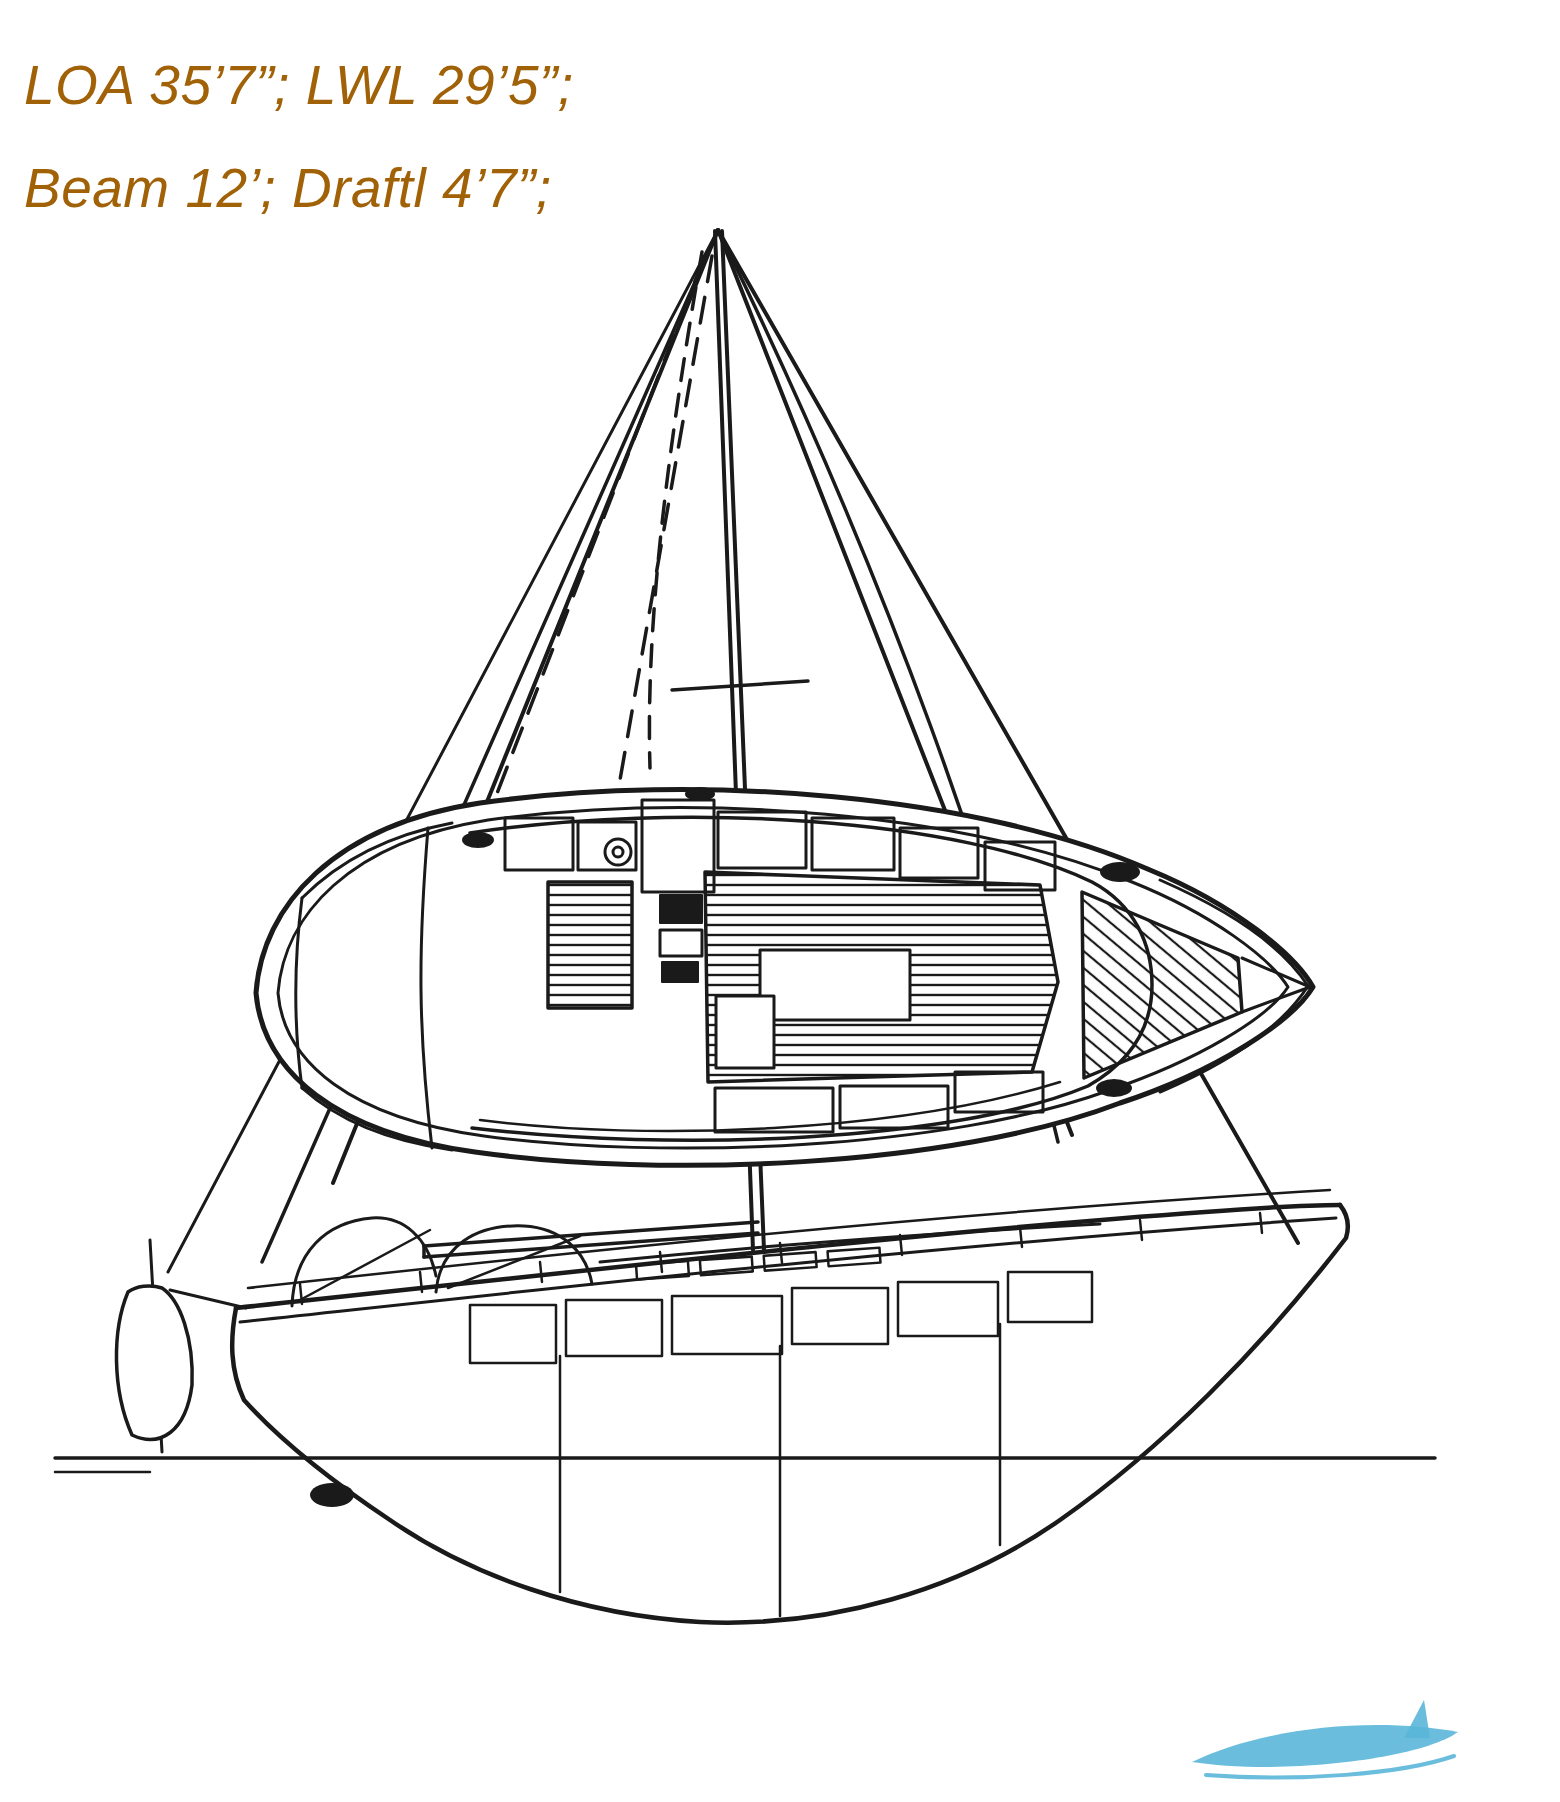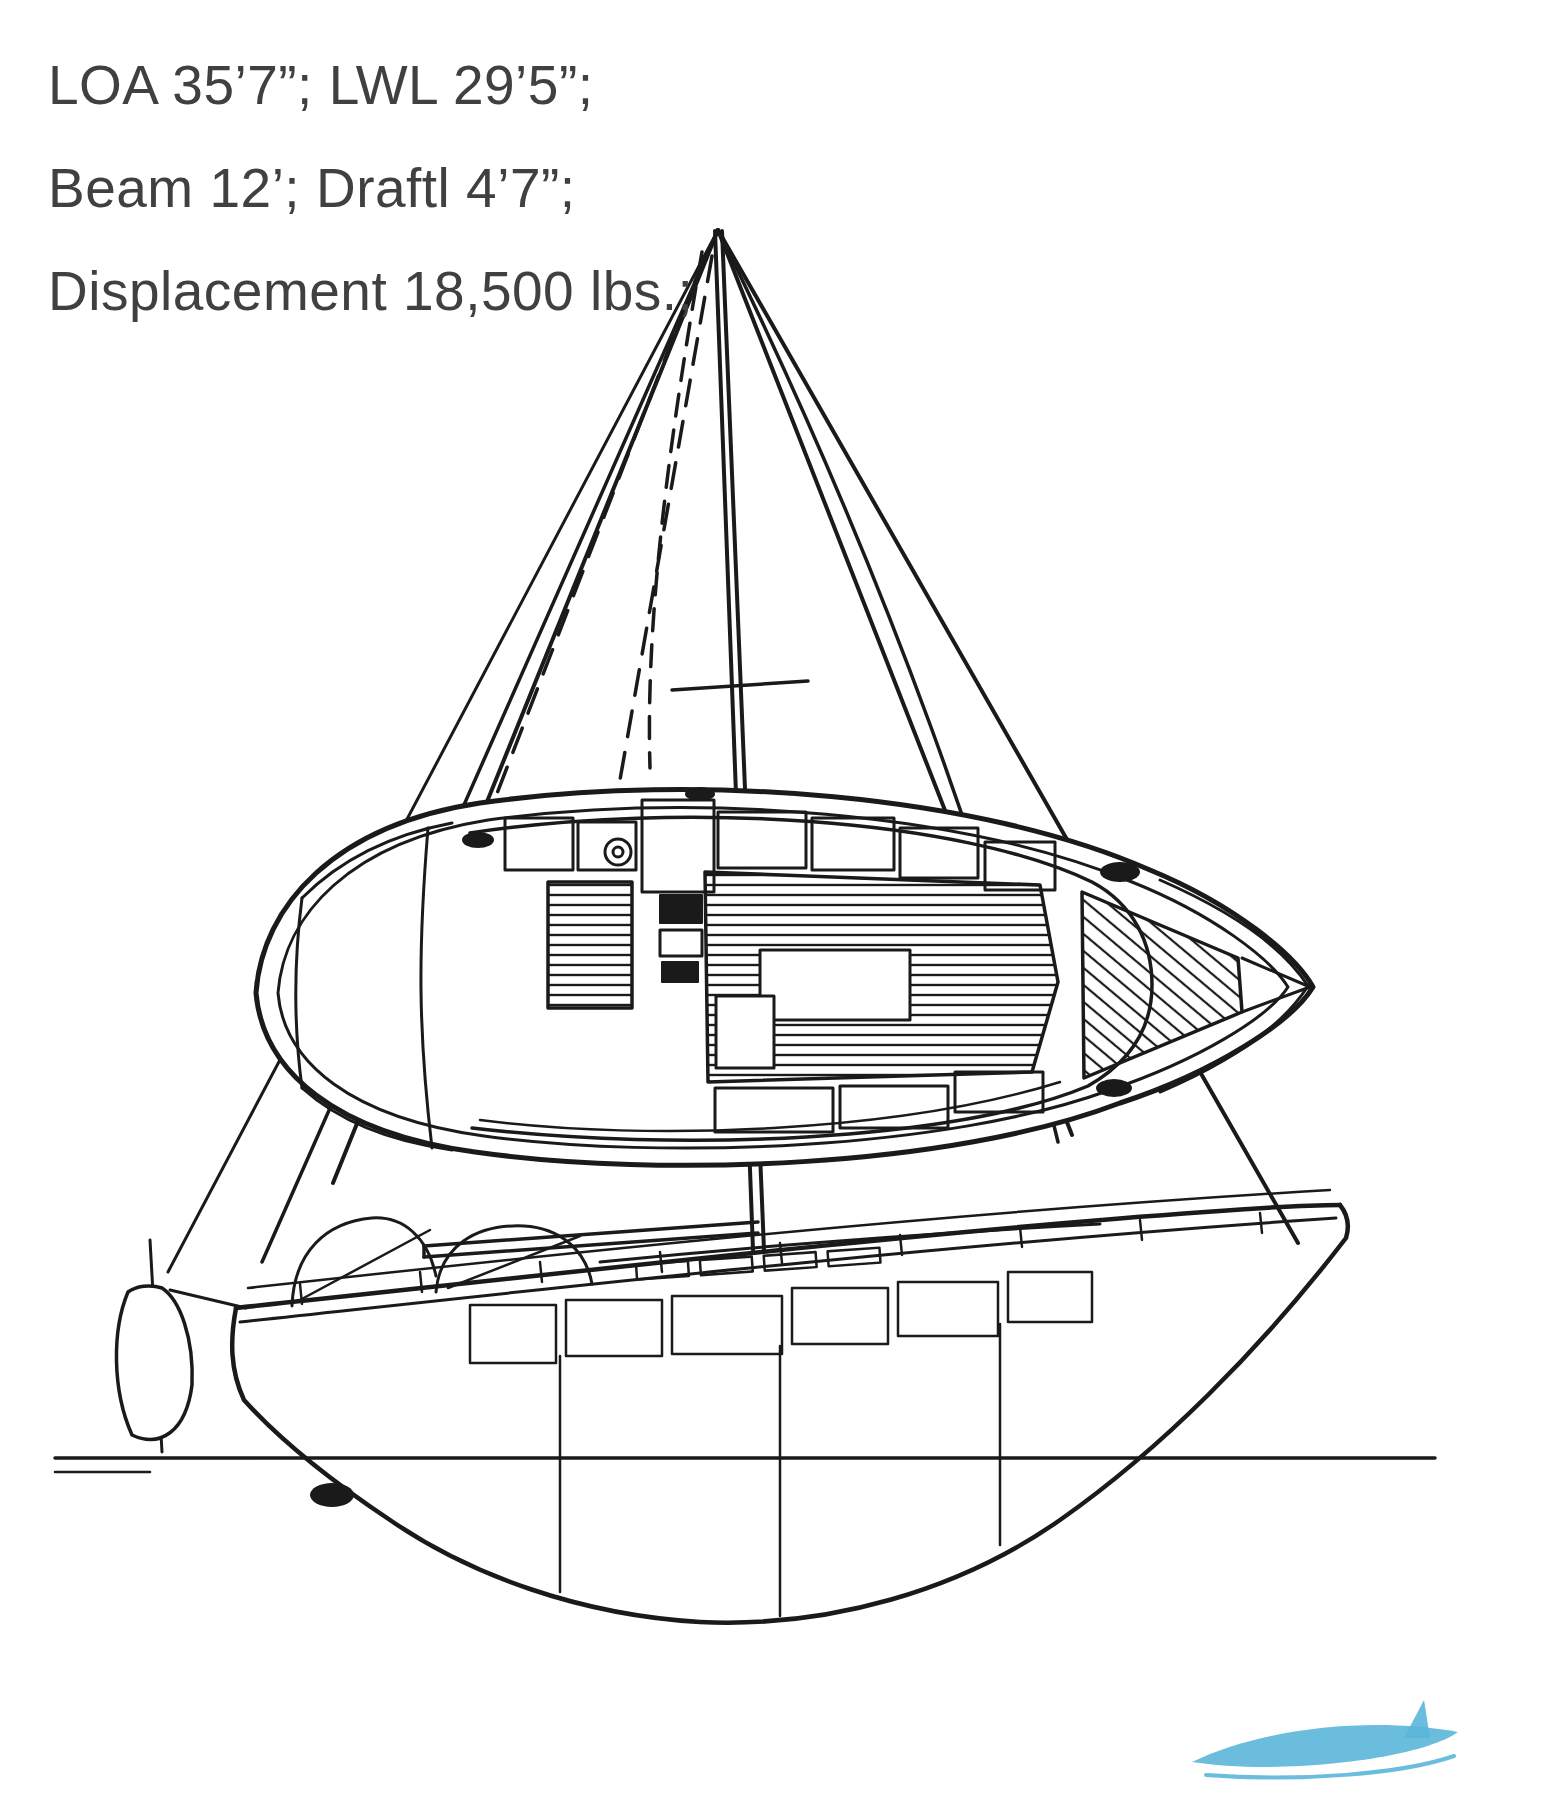--- a/index.html
+++ b/index.html
@@ -11,23 +11,24 @@
     position: relative;
     width: 1560px;
     height: 1802px;
     background: #ffffff;
     overflow: hidden;
     font-family: "Liberation Sans", sans-serif;
   }
   .specs {
     position: absolute;
     top: 34px;
-    left: 48px;
+    left: 24px;
     z-index: 2;
-    color: #404040;
+    color: #a16207;
+    font-style: italic;
   }
   .spec-line {
     font-size: 55px;
     line-height: 103px;
     font-weight: 400;
     letter-spacing: 0.5px;
     white-space: nowrap;
   }
   .drawing-svg {
     position: absolute;
@@ -36,21 +37,20 @@
   }
 </style>
 </head>
 <body>
 
 <div class="canvas">
 
   <div class="specs">
     <div class="spec-line">LOA 35’7”; LWL 29’5”;</div>
     <div class="spec-line">Beam 12’; Draftl 4’7”;</div>
-    <div class="spec-line">Displacement 18,500 lbs.;</div>
   </div>
 
   <svg class="drawing-svg" viewBox="0 0 1560 1802" xmlns="http://www.w3.org/2000/svg">
     <defs>
       <pattern id="hatchH" width="12" height="10" patternUnits="userSpaceOnUse">
         <line x1="0" y1="5" x2="12" y2="5" stroke="#1a1a1a" stroke-width="2.4"></line>
       </pattern>
       <pattern id="hatchD" width="13" height="13" patternUnits="userSpaceOnUse" patternTransform="rotate(40)">
         <line x1="0" y1="6" x2="13" y2="6" stroke="#1a1a1a" stroke-width="2.2"></line>
       </pattern>

